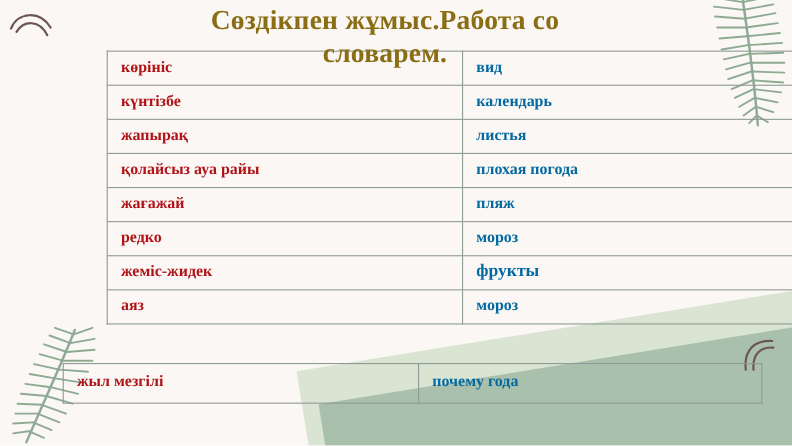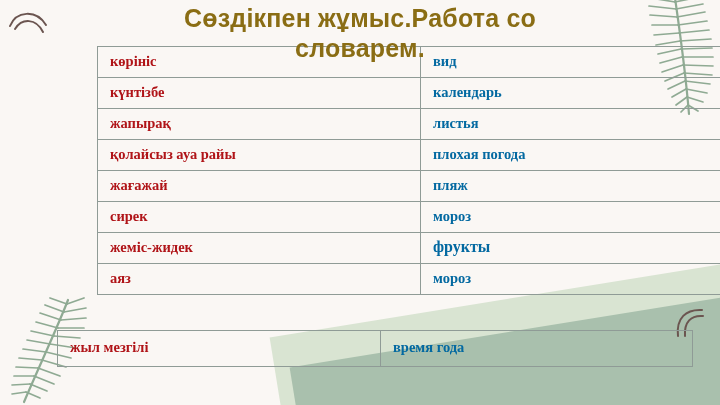--- a/index.html
+++ b/index.html
@@ -49,25 +49,25 @@
   .frond-bl { left: 6px;   top: 296px; }
 
   
   .arcs { position: absolute; pointer-events: none; }
   .arcs-tl { left: 8px;   top: 8px; }
   .arcs-br { left: 674px; top: 306px; }
 
   
   #title {
     position: absolute;
-    left: 110px;
+    left: 100px;
     top: 4px;
     width: 500px;
     text-align: center;
-    font-family: Liberation Sans, sans-serif;
+    font-family: Liberation Serif, serif;
     font-weight: bold;
     font-size: 25px;
     line-height: 1.18;
     color: #8a6d14;
     letter-spacing: 0.2px;
     z-index: 5;
     white-space: pre-wrap;
   }
 
   
@@ -216,36 +216,36 @@
       </tr>
       <tr>
         <td class="col-kk">қолайсыз ауа райы</td>
         <td class="col-ru">плохая погода</td>
       </tr>
       <tr>
         <td class="col-kk">жағажай</td>
         <td class="col-ru">пляж</td>
       </tr>
       <tr>
-        <td class="col-kk">сирек</td>
+        <td class="col-kk">редко</td>
         <td class="col-ru">мороз</td>
       </tr>
       <tr>
         <td class="col-kk">жеміс-жидек</td>
         <td class="col-ru big">фрукты</td>
       </tr>
       <tr>
         <td class="col-kk">аяз</td>
         <td class="col-ru">мороз</td>
       </tr>
     </tbody>
   </table>
 
   <table class="vtable" id="table-last">
     <tbody>
       <tr>
         <td class="col-kk">жыл мезгілі</td>
-        <td class="col-ru">время года</td>
+        <td class="col-ru">почему года</td>
       </tr>
     </tbody>
   </table>
 
 </div>
 
 </body></html>

